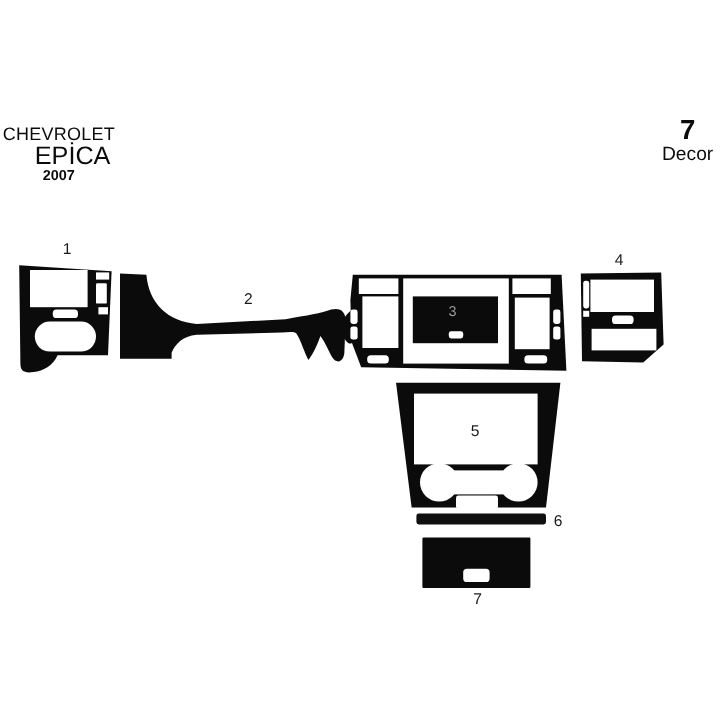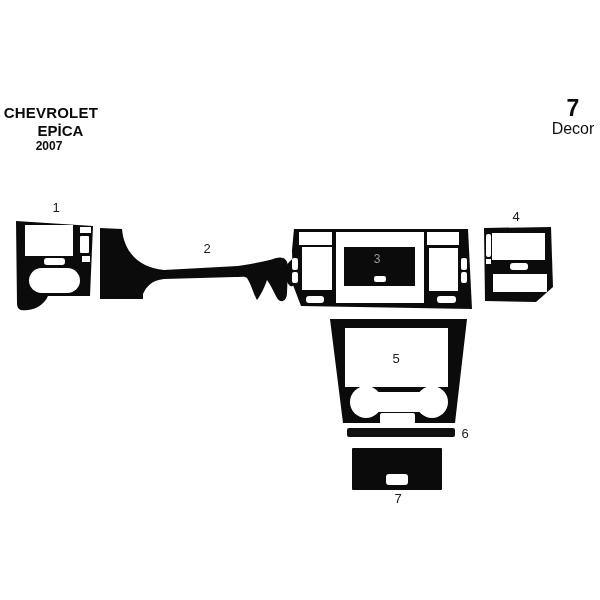--- a/index.html
+++ b/index.html
@@ -1,21 +1,21 @@
 <!DOCTYPE html>
 <html><head>
 <meta charset="utf-8">
 <style>
   html,body{margin:0;padding:0;background:#fff;}
   .stage{position:relative;width:600px;height:600px;background:#ffffff;overflow:hidden;
          font-family:"Liberation Sans", sans-serif;}
   svg.kit{position:absolute;left:0;top:0;width:600px;height:600px;display:block;}
   .hdr{position:absolute;left:0;top:104px;width:98px;text-align:center;color:#0b0b0b;}
-  .hdr .brand{font-size:15px;font-weight:bold;line-height:18px;letter-spacing:.2px;white-space:nowrap;text-align:right;}
-  .hdr .model{font-size:15px;font-weight:bold;line-height:17px;padding-left:23px;}
+  .hdr .brand{font-size:15px;font-weight:normal;line-height:18px;letter-spacing:.2px;white-space:nowrap;}
+  .hdr .model{font-size:21px;font-weight:normal;line-height:17px;padding-left:23px;}
   .hdr .year{font-size:12px;font-weight:bold;line-height:15px;}
   .badge{position:absolute;left:548px;top:96px;width:50px;text-align:center;color:#0b0b0b;}
   .badge .count{font-size:23px;font-weight:bold;line-height:24px;}
   .badge .decor{font-size:16px;font-weight:normal;line-height:17px;}
   .plabel{position:absolute;transform:translateX(-50%);font-size:13px;color:#1a1a1a;line-height:13px;}
   .plabel.gray{color:#999999;font-size:12px;}
 </style>
 </head>
 <body>
 

